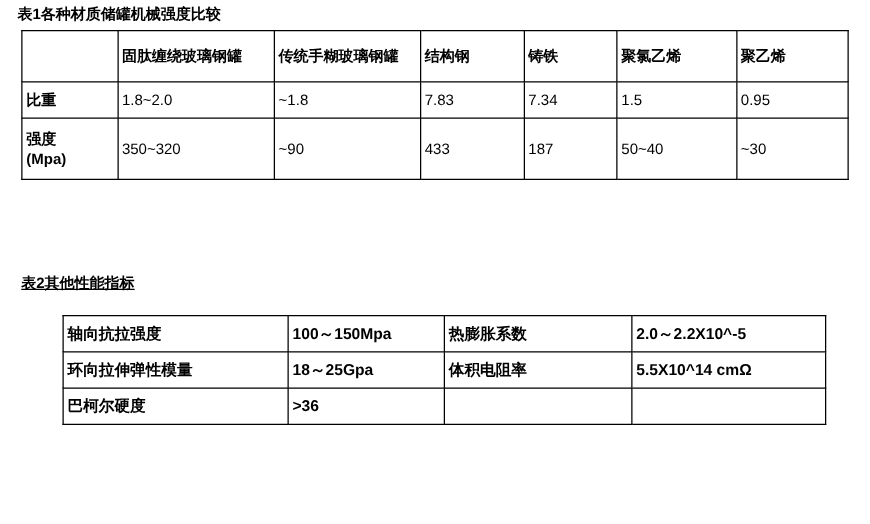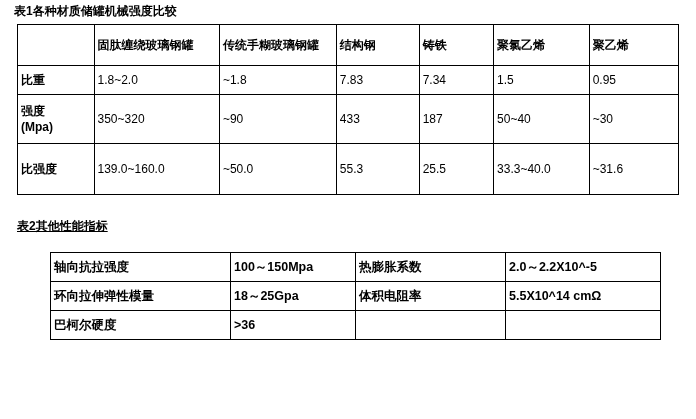--- a/index.html
+++ b/index.html
@@ -139,29 +139,20 @@
         <span class="rowhdr-stack">强度</span>
         <span class="rowhdr-stack">(Mpa)</span>
       </td>
       <td>350~320</td>
       <td>~90</td>
       <td>433</td>
       <td>187</td>
       <td>50~40</td>
       <td>~30</td>
     </tr>
-    <tr class="r3">
-      <td class="rowhdr">比强度</td>
-      <td>139.0~160.0</td>
-      <td>~50.0</td>
-      <td>55.3</td>
-      <td>25.5</td>
-      <td>33.3~40.0</td>
-      <td>~31.6</td>
-    </tr>
   </tbody>
 </table>
 
 <div class="caption" id="caption2">表2其他性能指标</div>
 
 <table id="table2">
   <colgroup>
     <col class="d0">
       <col class="d1">
       <col class="d2">

